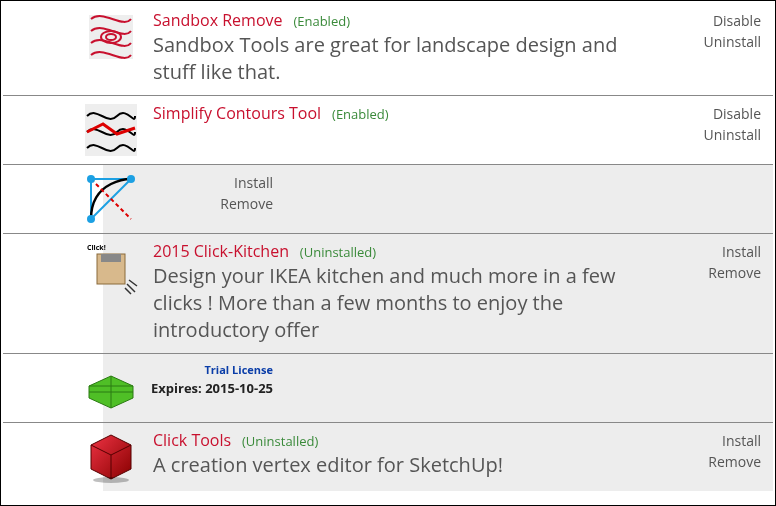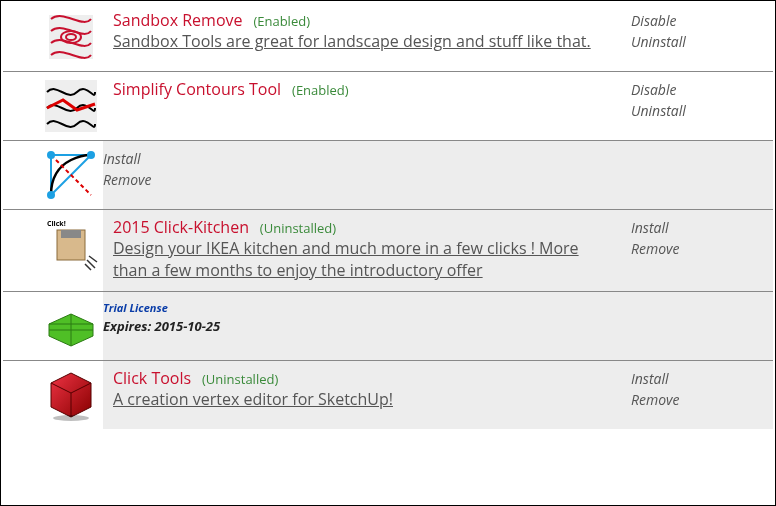--- a/index.html
+++ b/index.html
@@ -23,48 +23,48 @@
   .row.uninstalled {
     background: linear-gradient(to right, #ffffff 0, #ffffff 100px, #ededed 100px, #ededed 100%);
   }
   .icon-cell {
     width: 64px;
     flex: 0 0 64px;
     display: flex;
     align-items: center;
     justify-content: center;
     padding-top: 0;
+    margin-left: 40px;
   }
   .icon-cell svg, .icon-cell .iconbox { width: 56px; height: 56px; }
   .main-cell {
     flex: 1 1 auto;
     padding: 0 10px 4px 10px;
   }
   .name {
     color: #c8102e;
     font-size: 16px;
     font-weight: 400;
   }
   .status {
     color: #3a8a3a;
     font-size: 13px;
   }
   .desc {
     color: #555;
-    font-size: 16px;
+    font-size: 20px;
     line-height: 1.35;
     max-width: 480px;
-    text-decoration: underline;
   }
   .actions {
     flex: 0 0 130px;
+    text-align: right;
     font-size: 14px;
     color: #555;
     padding-top: 2px;
-    font-style: italic;
   }
   .actions .act {
     display: block;
     cursor: pointer;
     margin-bottom: 2px;
   }
   .actions .trial-title {
     color: #0a3da8;
     font-weight: 700;
     font-size: 11px;

